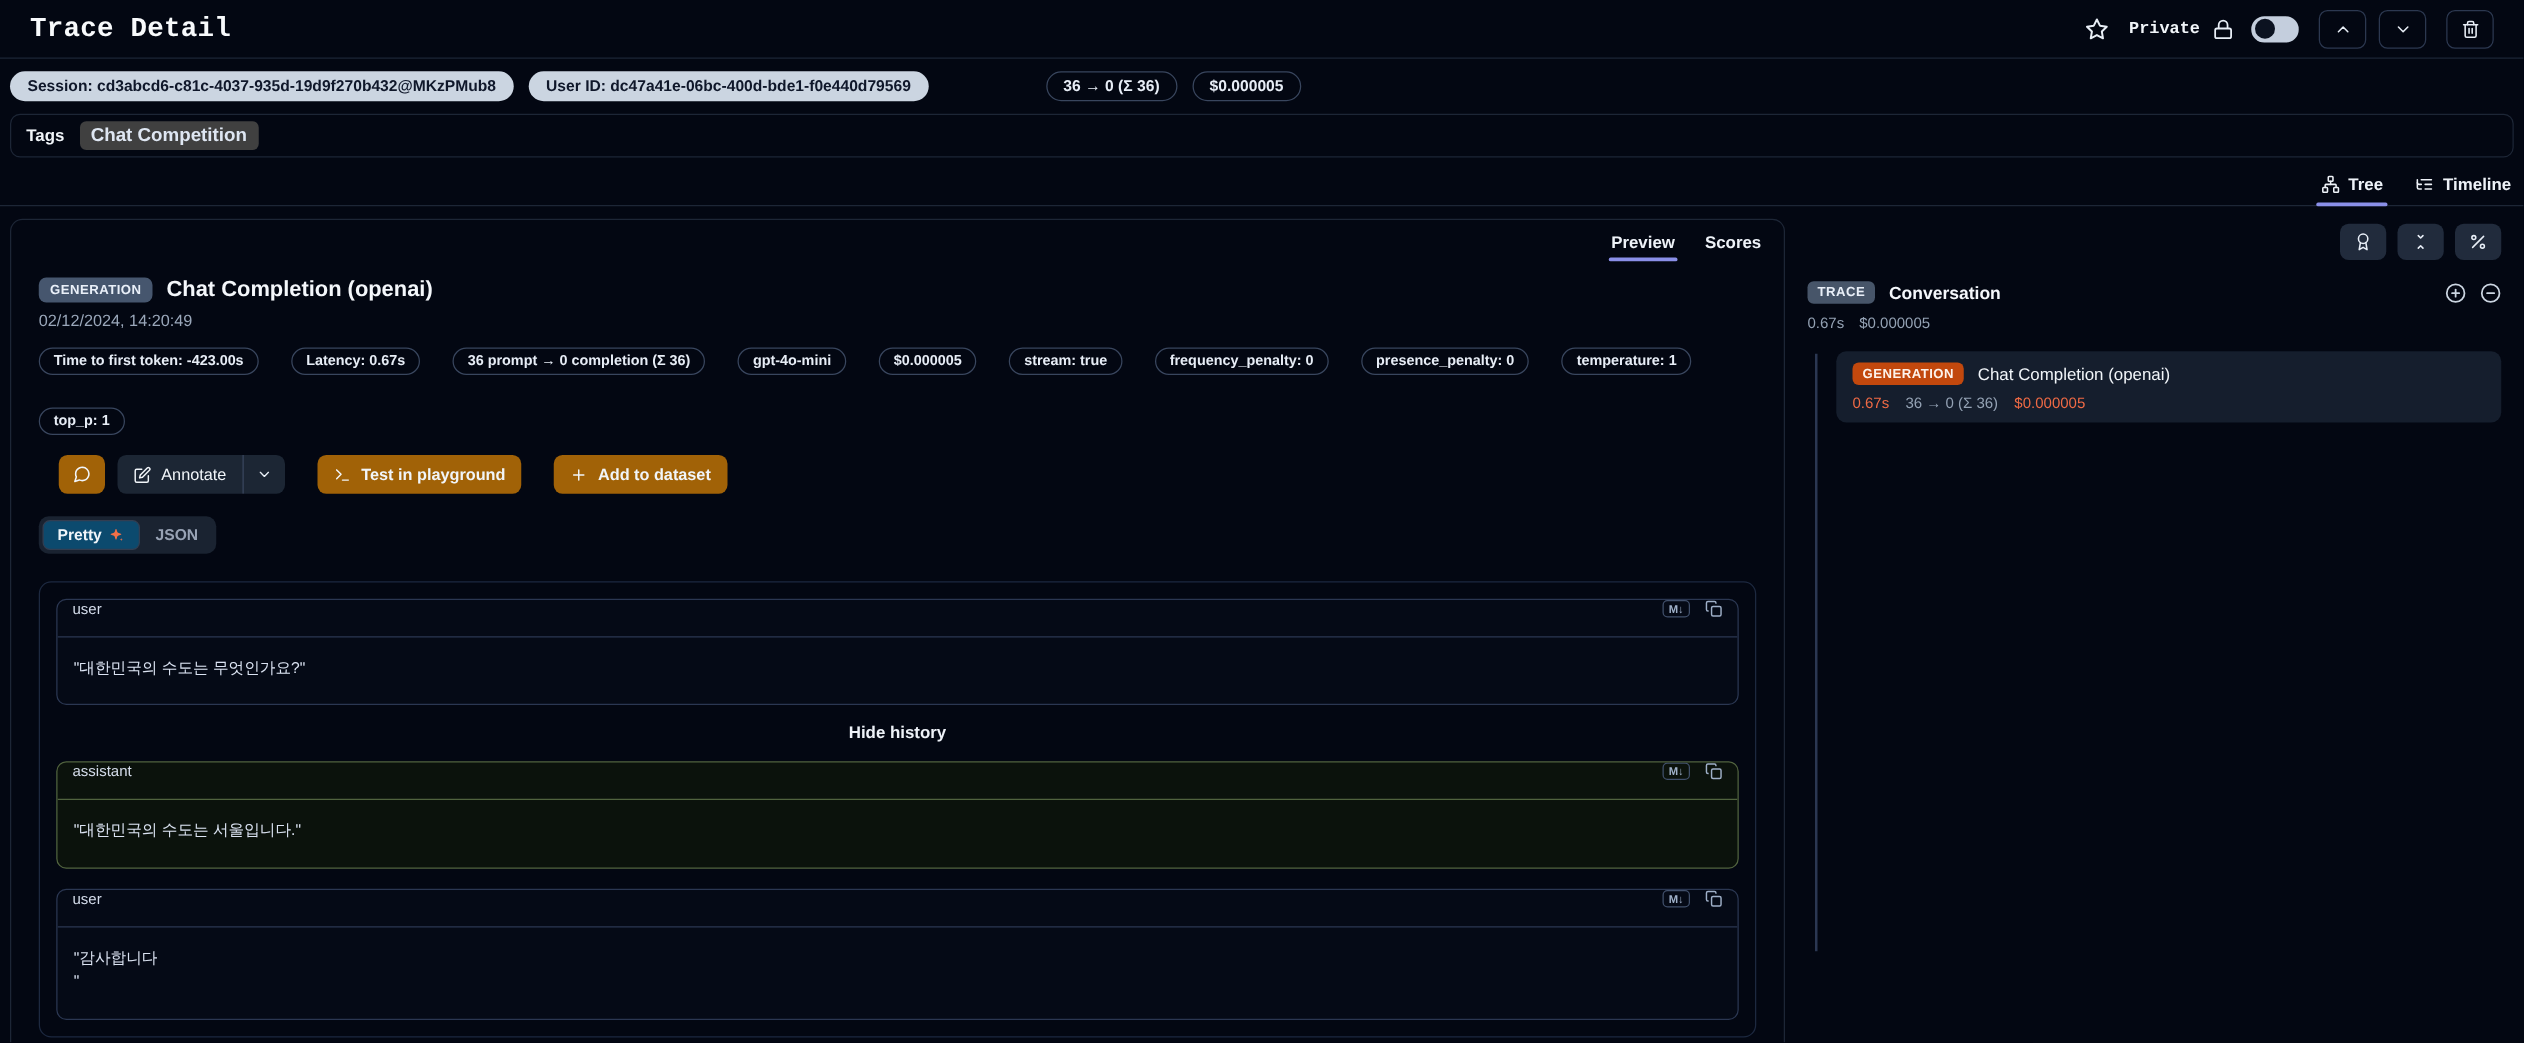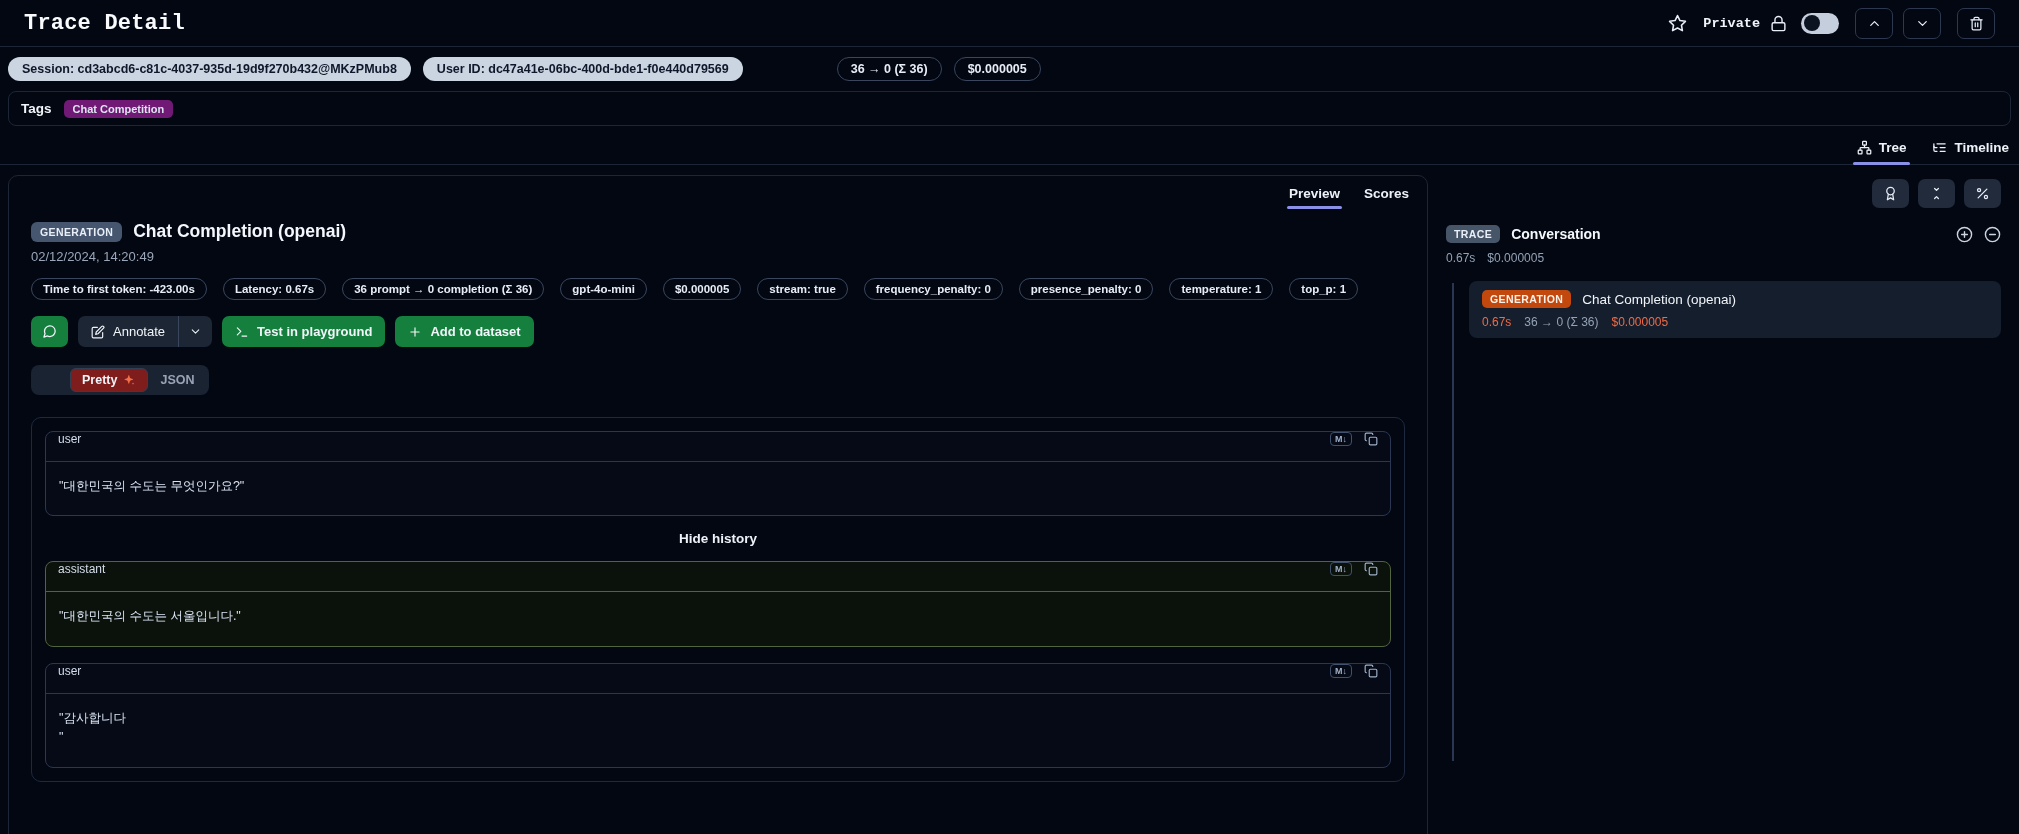--- a/index.html
+++ b/index.html
@@ -30,21 +30,21 @@
   .pill-solid { background:#cbd5e1; color:#0f172a; font-size:12.5px; font-weight:bold;
     padding:5px 14px; border-radius:999px; cursor:pointer; white-space:nowrap; }
   .pill-outline { border:1px solid #39465e; color:#e7edf6; font-size:12.5px; font-weight:bold;
     padding:4px 13px; border-radius:999px; white-space:nowrap; background:transparent; }
   .meta-gap { width:70px; }
 
   
   .tags-bar { margin:2px 8px 0 8px; border:1px solid #1d2636; border-radius:8px;
     height:35px; display:flex; align-items:center; gap:12px; padding:0 12px; }
   .tags-label { font-size:13.5px; font-weight:bold; color:#f1f5f9; }
-  .tag-chip { background:#701a75; color:#dee6f2; font-size:11px; font-weight:bold;
+  .tag-chip { background:#404040; color:#dee6f2; font-size:15px; font-weight:bold;
     padding:3px 9px; border-radius:5px; cursor:pointer; }
 
   
   .view-tabs { display:flex; justify-content:flex-end; gap:26px; padding:14px 10px 0 0;
     border-bottom:1px solid #1d2636; }
   .view-tab { display:flex; align-items:center; gap:7px; font-size:13.5px; font-weight:bold;
     color:#eef2f8; padding-bottom:9px; cursor:pointer; position:relative; border:none; background:none; }
   .view-tab.active::after { content:""; position:absolute; left:-4px; right:-4px; bottom:-1px;
     height:3px; background:#8a8fe8; border-radius:2px; }
 
@@ -59,41 +59,41 @@
   .panel-tab.active::after { content:""; position:absolute; left:-2px; right:-2px; bottom:0;
     height:3px; background:#8a8fe8; border-radius:2px; }
 
   .obs-head { padding:12px 22px 0 22px; }
   .obs-title-row { display:flex; align-items:center; gap:11px; }
   .type-badge { background:#46566e; color:#e9eff8; font-size:10.5px; font-weight:bold;
     letter-spacing:.4px; padding:4px 9px; border-radius:6px; }
   .obs-title { font-size:17.5px; font-weight:bold; color:#f4f7fb; }
   .obs-time { margin-top:7px; font-size:13px; color:#9aa7ba; }
 
-  .metric-pills { display:flex; flex-wrap:wrap; gap:16px; margin:14px 22px 0 22px; max-width:1350px; }
+  .metric-pills { display:flex; flex-wrap:wrap; gap:26px; margin:14px 22px 0 22px; max-width:1350px; }
   .metric-pill { border:1px solid #39465e; color:#e7edf6; font-size:11.5px; font-weight:bold;
     padding:4px 11px; border-radius:999px; white-space:nowrap; }
 
   .actions-row { display:flex; align-items:center; gap:10px; margin:16px 22px 0 22px; }
-  .act-btn { display:flex; align-items:center; gap:8px; background:#15803d; border:none;
+  .act-btn { display:flex; align-items:center; gap:8px; background:#a16207; border:none;
     border-radius:7px; color:#f1f5f9; font-size:13px; font-weight:bold; height:31px;
-    padding:0 13px; cursor:pointer; font-family:inherit; }
+    padding:0 13px; cursor:pointer; font-family:inherit;margin-left:16px; }
   .act-btn.icon-only { padding:0 11px; }
   .split-btn { display:flex; align-items:stretch; background:#1c2634; border-radius:7px; height:31px; overflow:hidden; }
   .split-main { display:flex; align-items:center; gap:8px; padding:0 13px; color:#f1f5f9;
     font-size:13px; font-weight:normal; background:none; border:none; cursor:pointer; font-family:inherit; }
   .split-divider { width:1px; background:#39465e; margin:0; }
   .split-caret { display:flex; align-items:center; padding:0 10px; background:none; border:none; color:#e8eef6; cursor:pointer; }
 
   .fmt-toggle { display:inline-flex; align-items:center; background:#1a2331; border-radius:8px;
     padding:3px; margin:18px 22px 0 22px; }
   .fmt-seg { display:flex; align-items:center; gap:6px; font-size:12.5px; font-weight:bold;
     padding:4px 11px; border-radius:6px; border:1px solid transparent; background:none;
     color:#98a3b5; cursor:pointer; font-family:inherit; }
-  .fmt-seg.active { background:#7f1d1d; border-color:#323e52; color:#f1f5f9;margin-left:36px; }
+  .fmt-seg.active { background:#0c4a6e; border-color:#323e52; color:#f1f5f9; }
 
   
   .io-box { margin:22px 22px 0 22px; border:1px solid #1d2940; border-radius:10px; padding:13px; }
   .msg { border:1px solid #2b3752; border-radius:8px; overflow:hidden; background:#050a16; }
   .msg + .msg { margin-top:16px; }
   .msg-head { display:flex; align-items:flex-start; height:30px; padding:0 12px;
     border-bottom:1px solid #2b3752; }
   .msg-role { font-size:12px; color:#d5ddeb; }
   .msg-tools { margin-left:auto; display:flex; align-items:center; gap:12px; }
   .md-chip { border:1px solid #41506b; border-radius:4px; font-size:9px; font-weight:bold;

